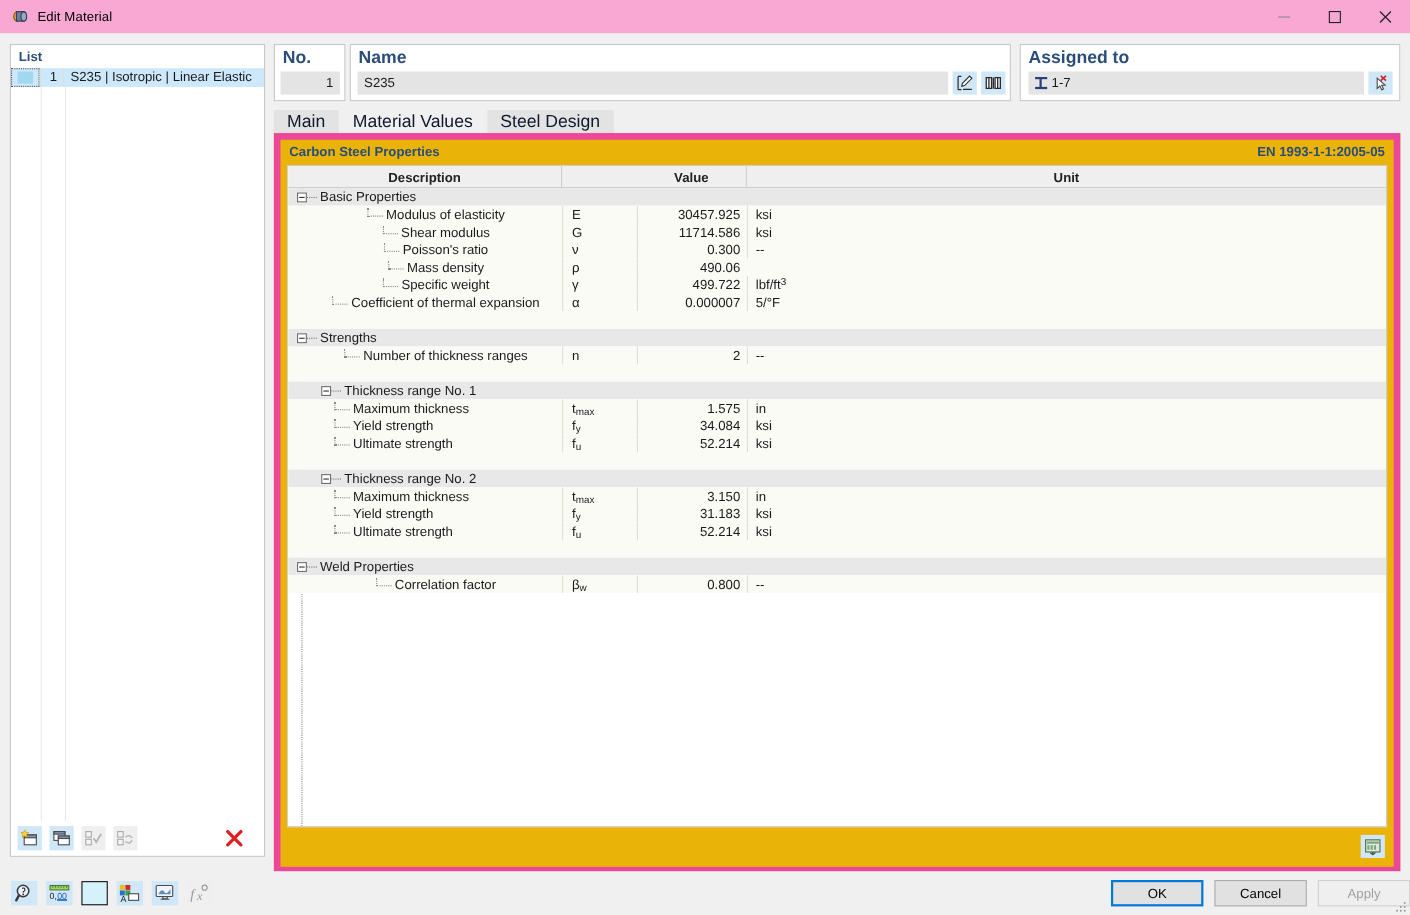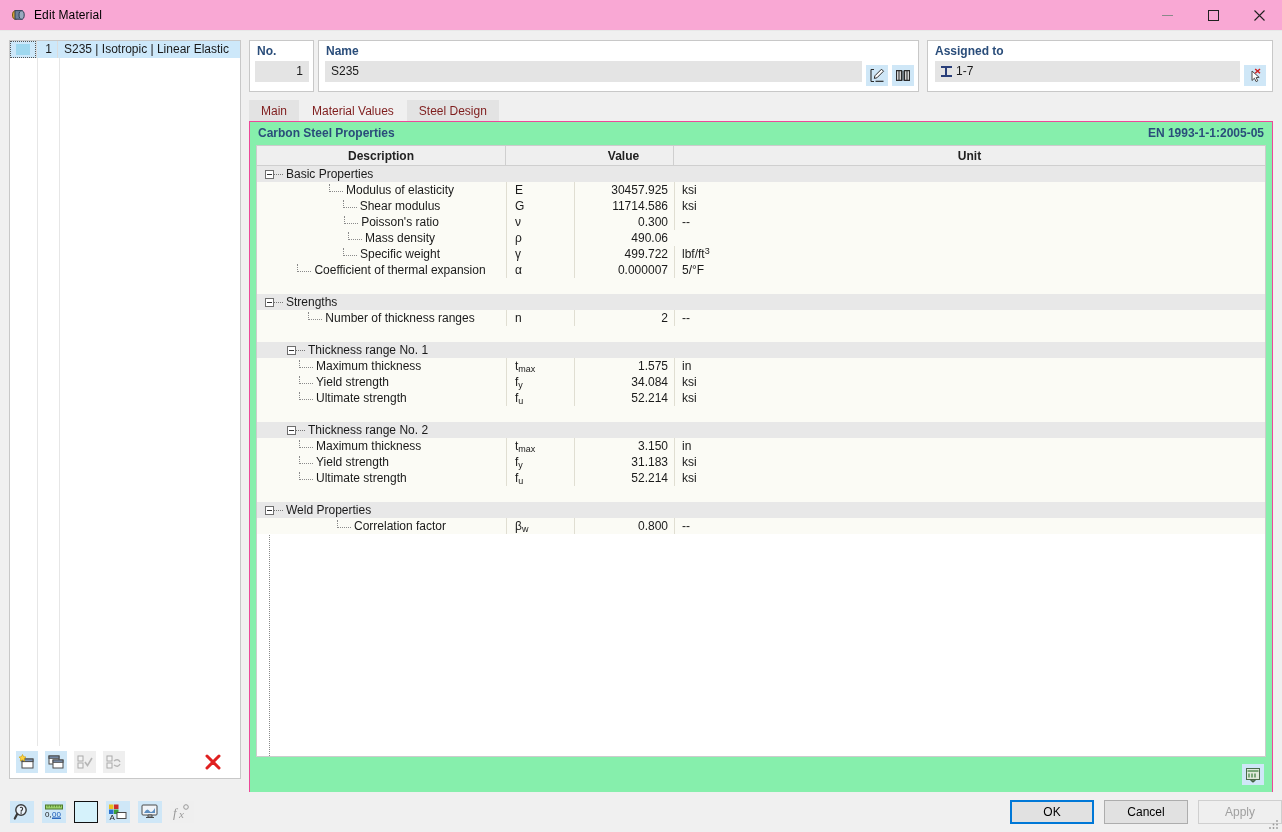--- a/index.html
+++ b/index.html
@@ -108,21 +108,21 @@
   #hdr-row { position: relative; height: 52px; }
   .hdr-box {
     position: absolute; top: 0;
     background: #ffffff; border: 1px solid #c8c8c8;
     height: 52px;
   }
   #box-no { left: 0; width: 65px; }
   #box-name { left: 69px; width: 601px; }
   #box-assigned { left: 678px; right: 0; }
   .hdr-label {
-    font-size: 12px; font-weight: bold; color: #2a4d7a;
+    font-size: 16px; font-weight: bold; color: #2a4d7a;
     padding: 3px 0 0 7px;
   }
   .field {
     background: #e4e4e4; height: 21px; font-size: 12px;
     line-height: 21px; padding: 0 6px;
     display: flex; align-items: center;
   }
   #no-field { margin: 3px 4px 0 5px; justify-content: flex-end; }
   #name-field { margin: 3px 0 0 6px; width: 537px; }
   #assigned-field { margin: 3px 0 0 7px; width: 305px; }
@@ -131,31 +131,31 @@
     width: 22px; height: 21px; background: #cfe7f7;
     display:flex; align-items:center; justify-content:center;
   }
 
   
   #tabstrip {
     position: absolute; left: 0; top: 60px; right: 0; height: 21px;
     display: flex; align-items: flex-end;
   }
   .tab {
-    height: 21px; padding: 0 12px; font-size: 12px;
+    height: 21px; padding: 0 12px; font-size: 16px;
     display: flex; align-items: center;
-    background: #e3e3e3; color: #7f1d1d;
+    background: #e3e3e3; color: #0f172a;
     margin-right: 1px;
   }
   .tab.active { background: #f0f0f0; }
 
   
   #content-panel {
     position: absolute; left: 0; top: 81px; right: 0; bottom: 0;
-    background: #86efac; border: 1px solid #ec4899;
+    background: #eab308; border: 6px solid #ec4899;
   }
   #panel-title-row {
     height: 18px; display: flex; align-items: center;
     padding: 0 8px 0 8px;
     font-size: 12px; font-weight: bold; color: #2a4d7a;
     margin-top: 2px;
   }
   #panel-code { margin-left: auto; font-weight: bold; color: #2a4d7a; }
 
   
@@ -280,20 +280,21 @@
         <svg width="11" height="11" viewBox="0 0 11 11">
             <path d="M0.5 0.5 L10.5 10.5 M10.5 0.5 L0.5 10.5" stroke="currentColor" stroke-width="1.1" fill="none"></path>
           </svg>
       </div>
     </div>
   </div>
 
   <div id="body">
 
     <div id="list-panel">
+      <div id="list-header">List</div>
       <div id="list-rows">
         <div id="list-grid-lines"></div>
         <div id="list-grid-lines2"></div>
         <div class="list-row">
           <span class="swatch-cell">
               <span class="swatch"></span>
             </span>
           <span class="num">1</span>
           <span class="lbl">S235 | Isotropic | Linear Elastic</span>
         </div>

